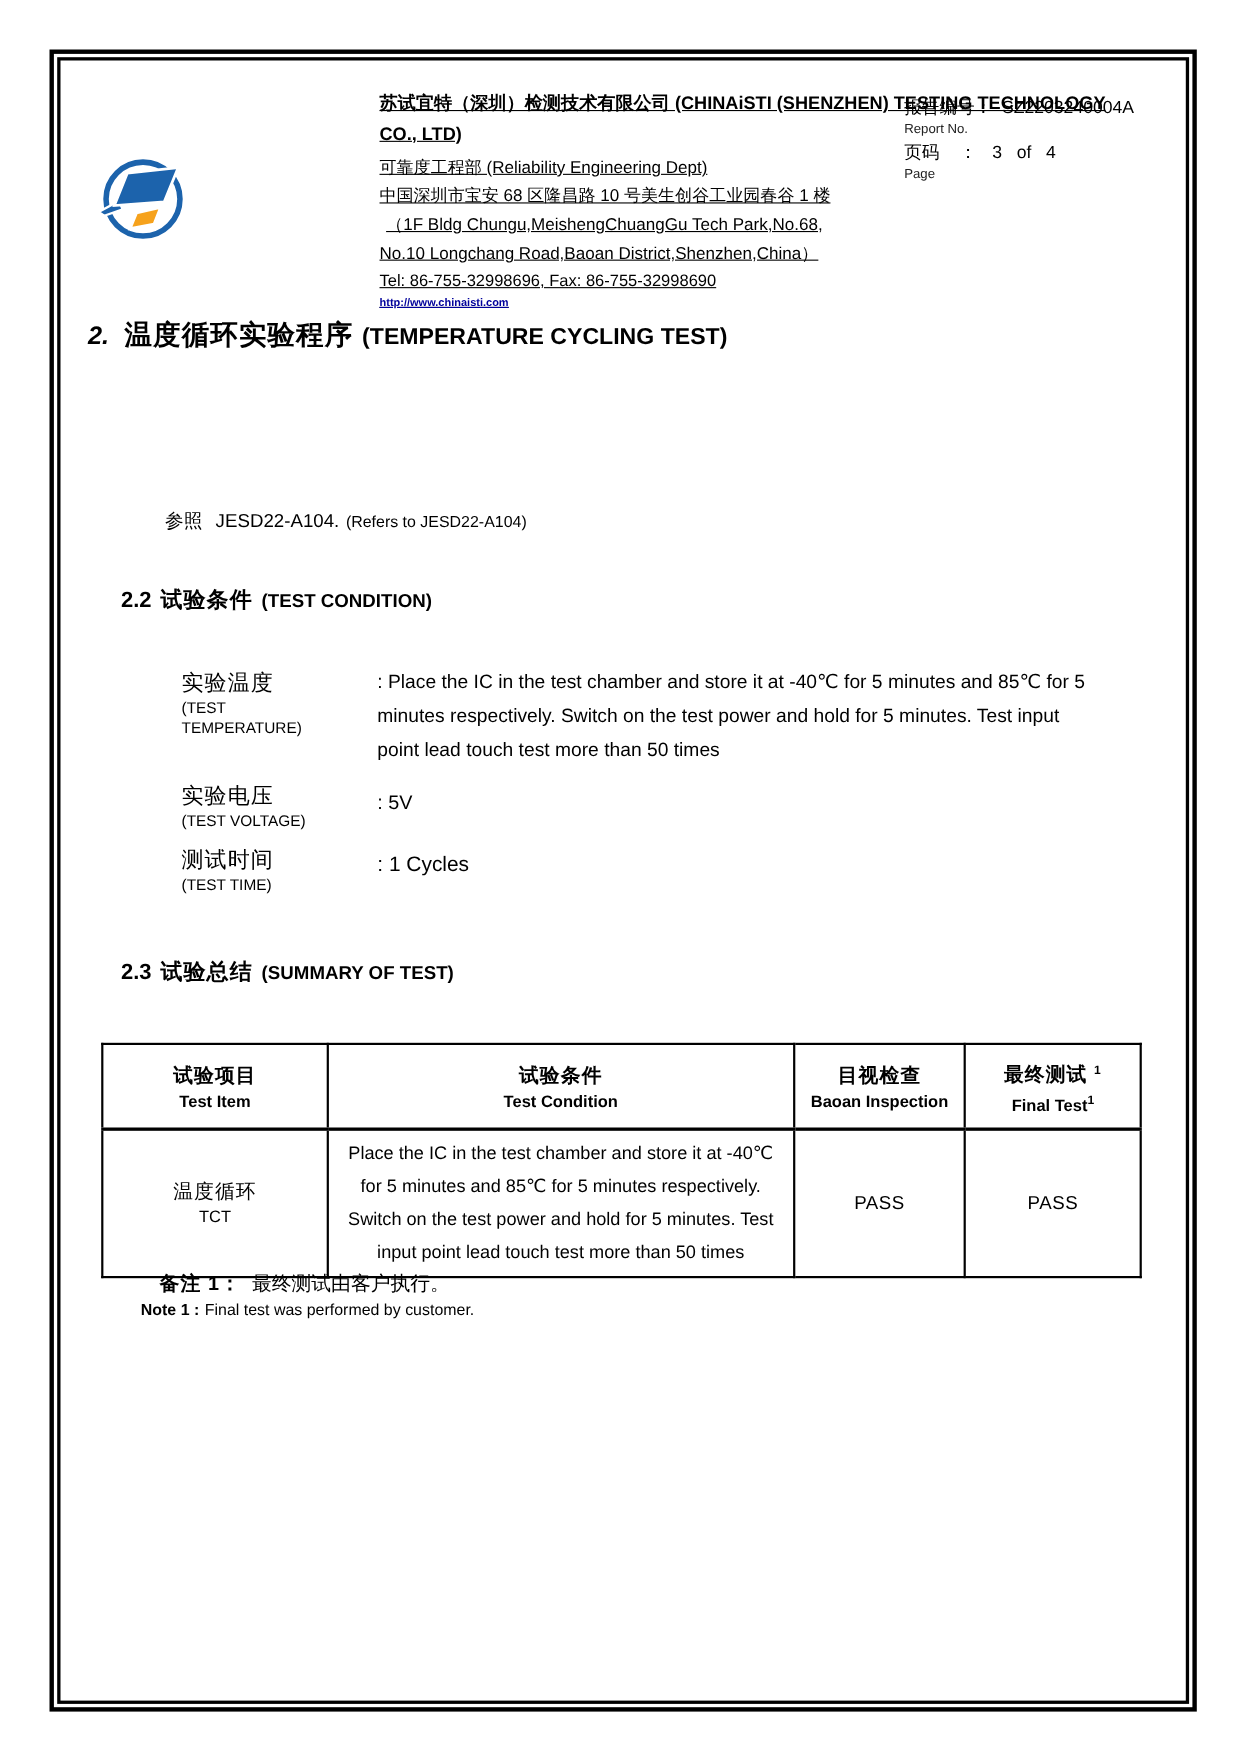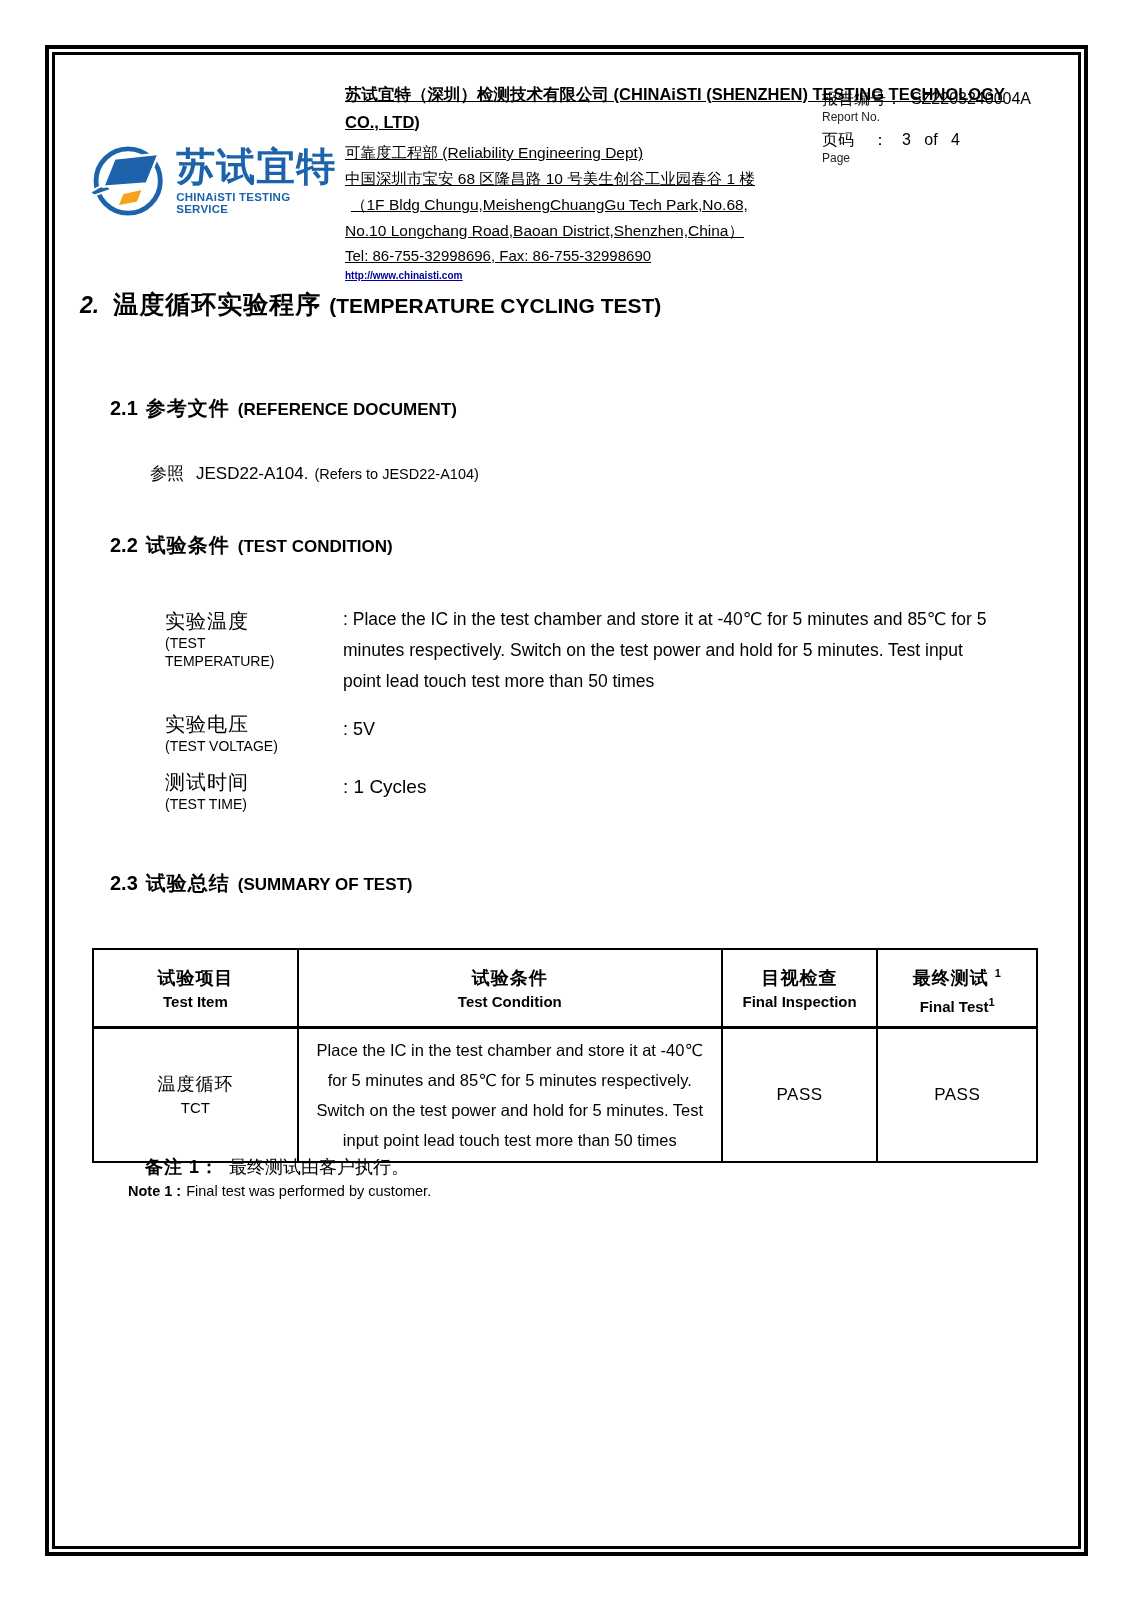--- a/index.html
+++ b/index.html
@@ -100,24 +100,20 @@
     <div class="frame-inner"></div>
   </div>
 
   <div class="abs logo-wrap">
     <svg width="84" height="90" viewBox="0 0 100 100">
       <circle cx="50" cy="50" r="40" fill="none" stroke="#1c63ac" stroke-width="6"></circle>
       <polygon points="2,64 24,52 28,61 8,68" fill="#1c63ac" stroke="#fff" stroke-width="2.5"></polygon>
       <polygon points="33,22 88,16 73,53 19,57" fill="#1c63ac" stroke="#fff" stroke-width="3"></polygon>
       <polygon points="43,65 69,59 62,77 36,82" fill="#f6a21c" stroke="#fff" stroke-width="3"></polygon>
     </svg>
-    <div class="logo-text">
-      <div class="logo-cn">苏试宜特</div>
-      <div class="logo-en">CHINAiSTI TESTING SERVICE</div>
-    </div>
   </div>
 
   <div class="abs company-block">
     <div class="company-line1">苏试宜特（深圳）检测技术有限公司  (CHINAiSTI (SHENZHEN) TESTING TECHNOLOGY CO., LTD)</div>
     <div class="hline">可靠度工程部  (Reliability Engineering Dept)</div>
     <div class="hline">中国深圳市宝安 68 区隆昌路 10 号美生创谷工业园春谷 1 楼</div>
     <div class="hline" style="padding-left:6px;">（1F Bldg Chungu,MeishengChuangGu Tech Park,No.68,</div>
     <div class="hline">No.10 Longchang Road,Baoan District,Shenzhen,China）</div>
     <div class="hline-tel">Tel: 86-755-32998696, Fax: 86-755-32998690</div>
     <div class="hline-web"><span class="weblink">http://www.chinaisti.com</span></div>
@@ -127,23 +123,20 @@
     <div class="rline-cn">报告编号：  SZ2203240004A</div>
     <div class="rline-en">Report No.</div>
     <div class="page-line"><span>页码</span><span class="sep">：</span><span>3   of   4</span></div>
     <div class="rline-en">Page</div>
   </div>
 
   <div class="abs main-title">
     <span class="num">2.</span><span class="cn">温度循环实验程序</span><span class="en">(TEMPERATURE CYCLING TEST)</span>
   </div>
 
-  <div class="abs sec-head sec-21">
-    <span class="num">2.1</span><span class="cn">参考文件</span><span class="en">(REFERENCE DOCUMENT)</span>
-  </div>
   <div class="abs ref-line">
     <span class="cn">参照</span><span>JESD22-A104.</span><span class="en">(Refers to JESD22-A104)</span>
   </div>
 
   <div class="abs sec-head sec-22">
     <span class="num">2.2</span><span class="cn">试验条件</span><span class="en">(TEST CONDITION)</span>
   </div>
 
   <div class="abs cond-block">
     <div class="cond-row">
@@ -185,21 +178,21 @@
       <td>
         <div class="th-cn">试验项目</div>
         <div class="th-en">Test Item</div>
       </td>
       <td>
         <div class="th-cn">试验条件</div>
         <div class="th-en">Test Condition</div>
       </td>
       <td>
         <div class="th-cn">目视检查</div>
-        <div class="th-en">Final Inspection</div>
+        <div class="th-en">Baoan Inspection</div>
       </td>
       <td>
         <div class="th-cn"><span>最终测试</span> <sup>1</sup></div>
         <div class="th-en"><span>Final Test</span><sup>1</sup></div>
       </td>
     </tr>
     <tr>
       <td>
         <div class="cell-item-cn">温度循环</div>
         <div class="cell-item-en">TCT</div>

